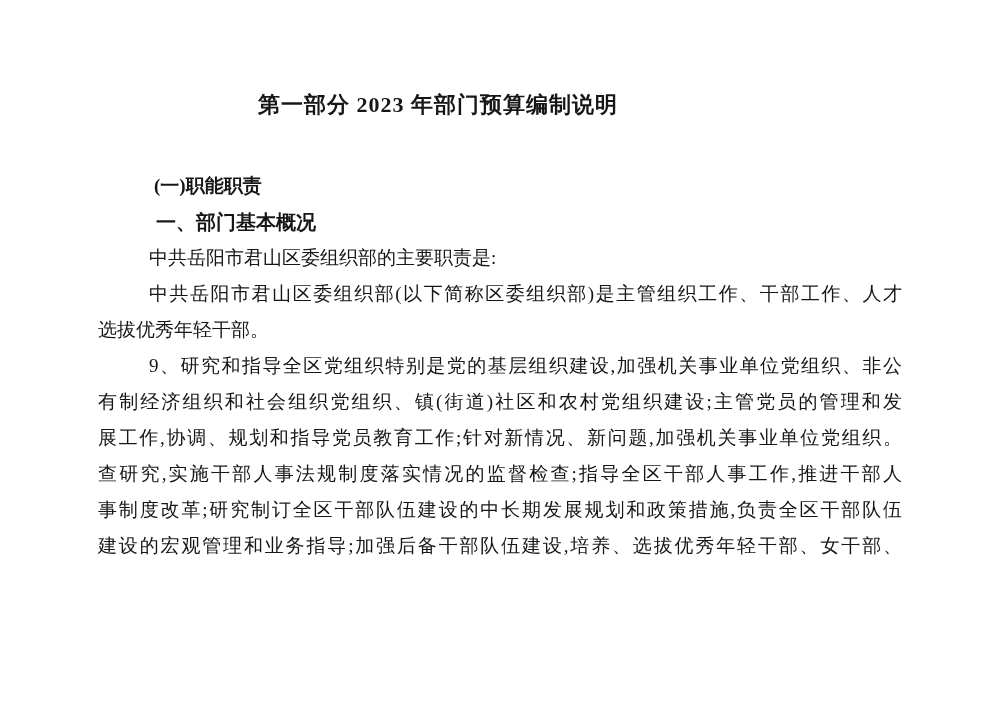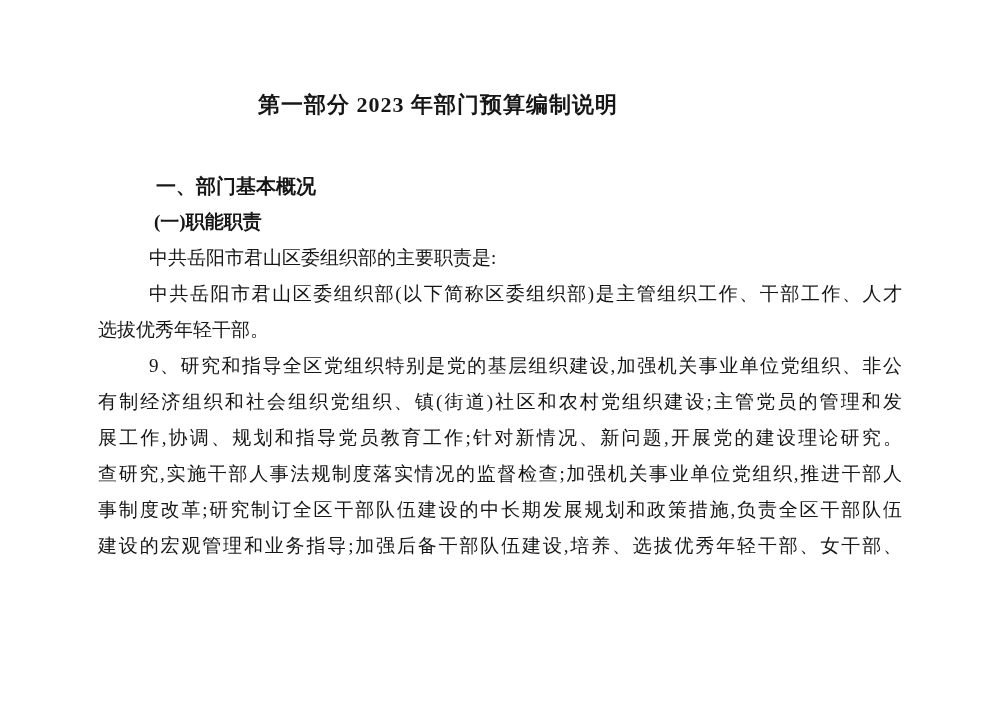--- a/index.html
+++ b/index.html
@@ -57,37 +57,37 @@
 </style>
 </head>
 <body>
 
 <div class="page">
 
   <h1 class="doc-title">第一部分 2023 年部门预算编制说明</h1>
 
   <div class="content">
 
+    <div class="line heading-2">(一)职能职责</div>
+
     <div class="line heading-1">一、部门基本概况</div>
-
-    <div class="line heading-2">(一)职能职责</div>
 
     <div class="line indent">中共岳阳市君山区委组织部的主要职责是:</div>
 
     <div class="line indent justify pstart">中共岳阳市君山区委组织部(以下简称区委组织部)是主管组织工作、干部工作、人才</div>
 
     <div class="line">选拔优秀年轻干部。</div>
 
     <div class="line indent justify pstart">9、研究和指导全区党组织特别是党的基层组织建设,加强机关事业单位党组织、非公</div>
 
     <div class="line justify">有制经济组织和社会组织党组织、镇(街道)社区和农村党组织建设;主管党员的管理和发</div>
 
-    <div class="line justify">展工作,协调、规划和指导党员教育工作;针对新情况、新问题,开展党的建设理论研究。</div>
+    <div class="line justify">展工作,协调、规划和指导党员教育工作;针对新情况、新问题,加强机关事业单位党组织。</div>
 
 
-    <div class="line justify">查研究,实施干部人事法规制度落实情况的监督检查;加强机关事业单位党组织,推进干部人</div>
+    <div class="line justify">查研究,实施干部人事法规制度落实情况的监督检查;指导全区干部人事工作,推进干部人</div>
 
     <div class="line justify">事制度改革;研究制订全区干部队伍建设的中长期发展规划和政策措施,负责全区干部队伍</div>
 
     <div class="line justify">建设的宏观管理和业务指导;加强后备干部队伍建设,培养、选拔优秀年轻干部、女干部、</div>
 
   </div>
 </div>
 
 </body></html>

